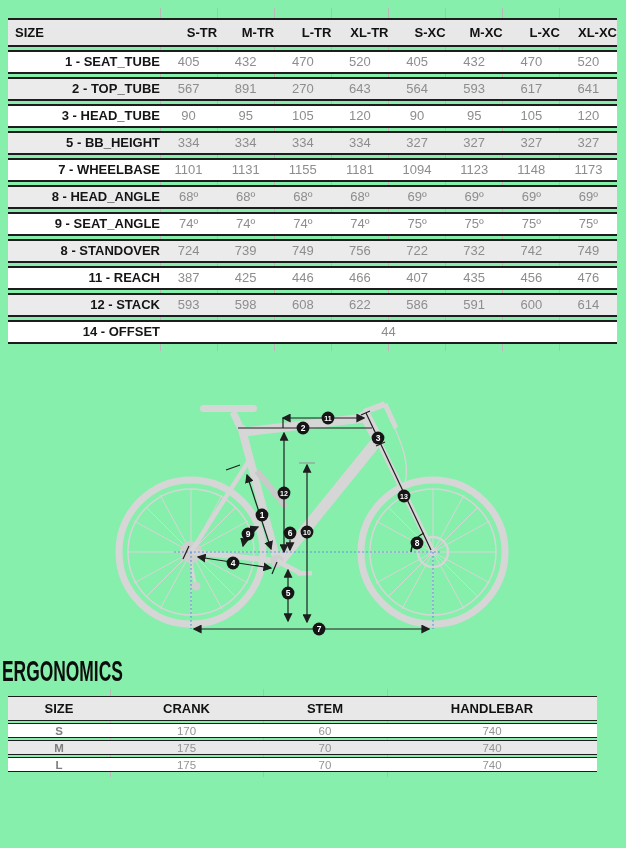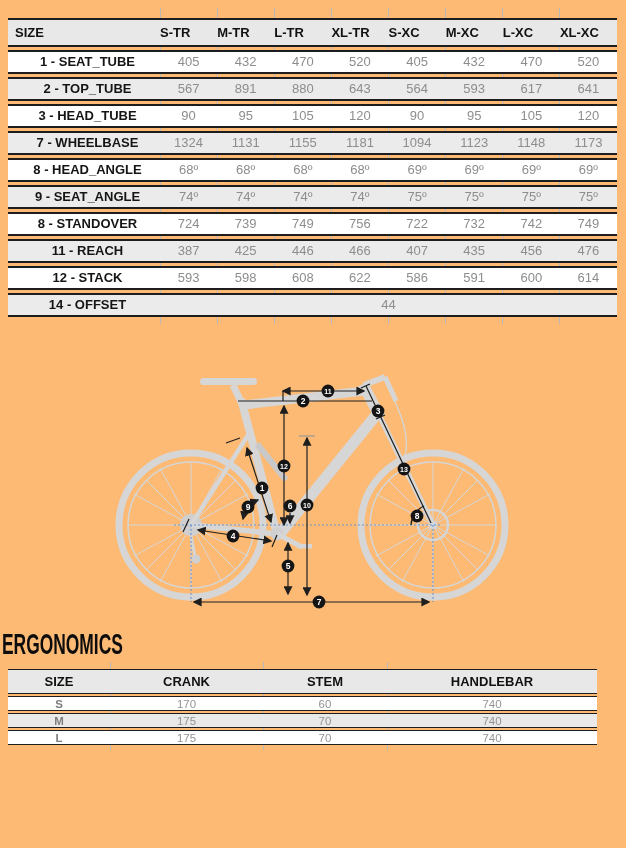--- a/index.html
+++ b/index.html
@@ -1,18 +1,18 @@
 <!DOCTYPE html>
 <html><head>
 <meta charset="utf-8">
 <style>
   * { margin:0; padding:0; box-sizing:border-box; }
   body { background:#fff; }
   .page {
-    width:626px; height:848px; background:#fdba74; position:relative; overflow:hidden;
+    width:626px; height:848px; background:#86efac; position:relative; overflow:hidden;
     font-family:"Liberation Sans", sans-serif;
   }
   
   .table-wrap { background-repeat:no-repeat; }
   table { border-collapse:separate; border-spacing:0 3px; table-layout:fixed; width:100%; }
   th, td { border-top:2px solid #1d1d1d; border-bottom:2px solid #1d1d1d; overflow:hidden; white-space:nowrap; }
 
   
   .geo-wrap {
     width:609px; margin:8px 0 0 8px; padding:7px 0 4px 0;
@@ -20,25 +20,25 @@
       linear-gradient(#b9b9b9,#b9b9b9), linear-gradient(#b9b9b9,#b9b9b9),
       linear-gradient(#b9b9b9,#b9b9b9), linear-gradient(#b9b9b9,#b9b9b9),
       linear-gradient(#b9b9b9,#b9b9b9), linear-gradient(#b9b9b9,#b9b9b9),
       linear-gradient(#b9b9b9,#b9b9b9), linear-gradient(#b9b9b9,#b9b9b9);
     background-size:1px 100%;
     background-position:152px 0, 209px 0, 266px 0, 323px 0, 380px 0, 437px 0, 494px 0, 551px 0;
   }
   .geo-table col.c-label { width:152px; }
   .geo-table th {
     background:#e8e8e8; color:#111; font-size:13px; font-weight:bold;
-    padding:5px 0; text-align:left;
+    padding:5px 0; text-align:right;
   }
   .geo-table th.lbl { text-align:left; padding-left:7px; }
   .geo-table td { font-size:13px; padding:2px 0; line-height:16px; }
-  .geo-table td.lbl { font-weight:bold; color:#151515; text-align:center; padding-left:7px; }
+  .geo-table td.lbl { font-weight:bold; color:#151515; text-align:right; padding-left:7px; }
   .geo-table td.val { color:#8d8d8d; text-align:center; }
   .geo-table tbody tr:nth-child(odd) td { background:#fff; }
   .geo-table tbody tr:nth-child(even) td { background:#ebebeb; }
 
   
   .diagram { width:626px; height:282px; margin-top:20px; }
 
   
   .ergo-title {
     margin:4px 0 4px 2px; color:#0d0d0d;
@@ -107,41 +107,52 @@
             <td class="val">520</td>
             <td class="val">405</td>
             <td class="val">432</td>
             <td class="val">470</td>
             <td class="val">520</td>
           </tr>
           <tr>
             <td class="lbl">2 - TOP_TUBE</td>
             <td class="val">567</td>
             <td class="val">891</td>
-            <td class="val">880</td>
+            <td class="val">270</td>
             <td class="val">643</td>
             <td class="val">564</td>
             <td class="val">593</td>
             <td class="val">617</td>
             <td class="val">641</td>
           </tr>
           <tr>
             <td class="lbl">3 - HEAD_TUBE</td>
             <td class="val">90</td>
             <td class="val">95</td>
             <td class="val">105</td>
             <td class="val">120</td>
             <td class="val">90</td>
             <td class="val">95</td>
             <td class="val">105</td>
             <td class="val">120</td>
           </tr>
           <tr>
+            <td class="lbl">5 - BB_HEIGHT</td>
+            <td class="val">334</td>
+            <td class="val">334</td>
+            <td class="val">334</td>
+            <td class="val">334</td>
+            <td class="val">327</td>
+            <td class="val">327</td>
+            <td class="val">327</td>
+            <td class="val">327</td>
+          </tr>
+          <tr>
             <td class="lbl">7 - WHEELBASE</td>
-            <td class="val">1324</td>
+            <td class="val">1101</td>
             <td class="val">1131</td>
             <td class="val">1155</td>
             <td class="val">1181</td>
             <td class="val">1094</td>
             <td class="val">1123</td>
             <td class="val">1148</td>
             <td class="val">1173</td>
           </tr>
           <tr>
             <td class="lbl">8 - HEAD_ANGLE</td>

